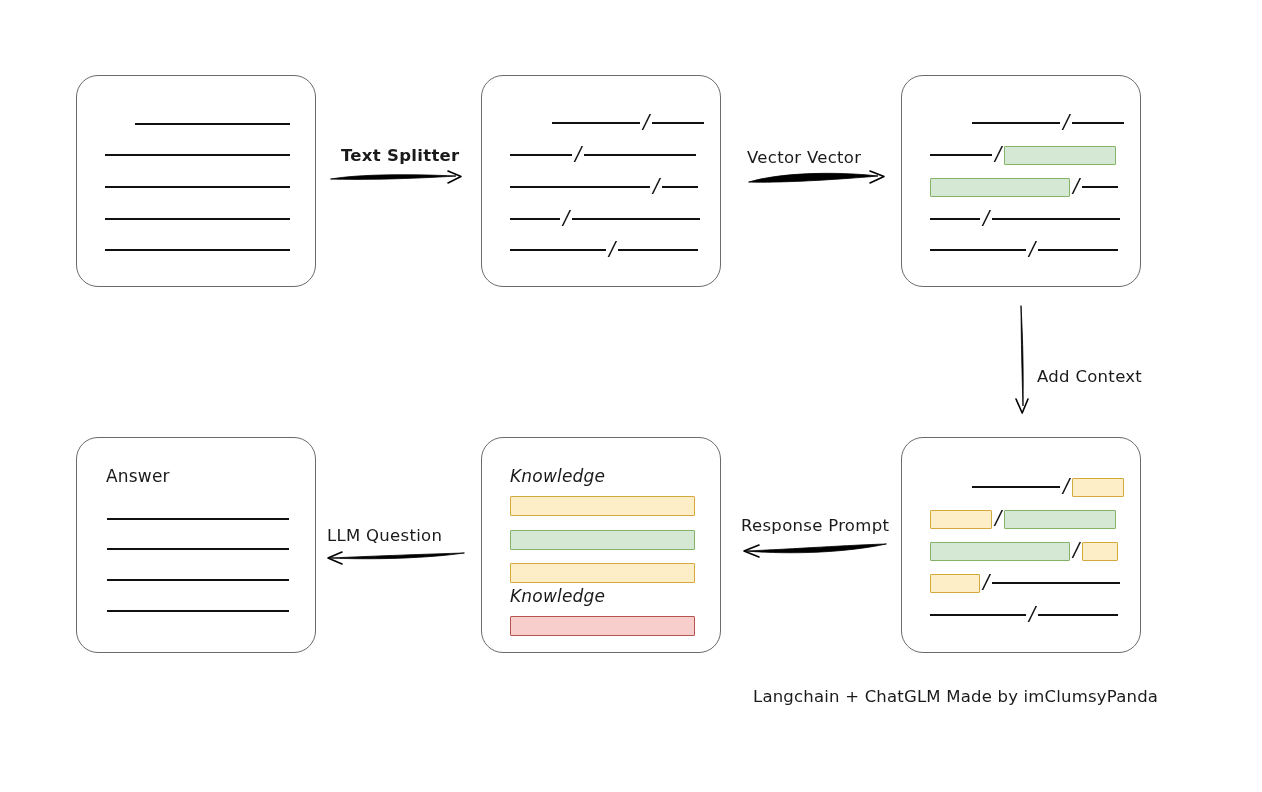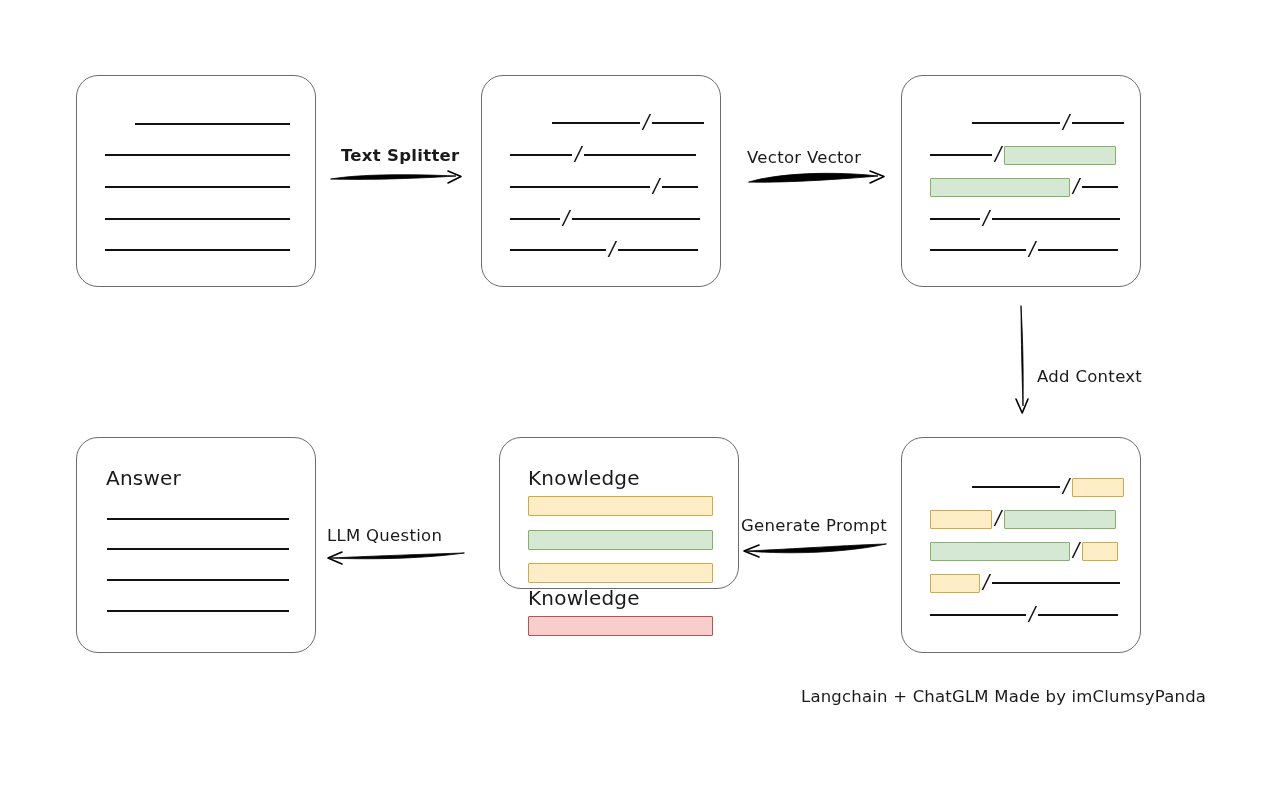--- a/index.html
+++ b/index.html
@@ -81,21 +81,21 @@
   .plain-line {
     position: absolute;
     height: 0;
     border-bottom: 2.2px solid #111111;
   }
 
   
   .box-label {
     position: absolute;
     font-family: "DejaVu Sans", sans-serif;
-    font-size: 20px;
+    font-size: 17px;
     color: #1a1a1a;
     white-space: nowrap;
     letter-spacing: 0.2px;
   }
   .edge-label {
     position: absolute;
     font-family: "DejaVu Sans", sans-serif;
     font-size: 16.5px;
     color: #1a1a1a;
     white-space: nowrap;
@@ -224,30 +224,30 @@
     <div class="plain-line" style="left:30px; top:141px; width:182px;"></div>
     <div class="plain-line" style="left:30px; top:172px; width:182px;"></div>
   </div>
 
   <div class="edge-label" style="left:327px; top:526px;">LLM Question</div>
   <svg class="arrow-svg" style="left:320px; top:548px;" width="145" height="22" viewBox="0 0 145 22">
     <path class="fillbody" d="M144,5 C110,10 55,12 10,10 C55,8 110,6 144,5 Z"></path>
     <path d="M22,4 L8,10 L22,16"></path>
   </svg>
 
-  <div class="doc-box" style="left:499px; top:437px; width:240px; height:152px;">
+  <div class="doc-box" style="left:481px; top:437px; width:240px; height:216px;font-style:italic;">
     <div class="box-label" style="left:28px; top:28px;">Knowledge</div>
     <div class="bar yellow" style="left:28px; top:58px; width:185px;"></div>
     <div class="bar green" style="left:28px; top:92px; width:185px;"></div>
     <div class="bar yellow" style="left:28px; top:125px; width:185px;"></div>
     <div class="box-label" style="left:28px; top:148px;">Knowledge</div>
     <div class="bar red" style="left:28px; top:178px; width:185px;"></div>
   </div>
 
-  <div class="edge-label" style="left:741px; top:516px;">Generate Prompt</div>
+  <div class="edge-label" style="left:741px; top:516px;">Response Prompt</div>
   <svg class="arrow-svg" style="left:738px; top:540px;" width="150" height="22" viewBox="0 0 150 22">
     <path class="fillbody" d="M148,4 C112,12 56,15 8,11 C56,9 112,5 148,4 Z"></path>
     <path d="M21,5 L6,11 L21,17"></path>
   </svg>
 
   <div class="doc-box" style="left:901px; top:437px; width:240px; height:216px;">
     <div class="line-row" style="top:38px; padding-left:28px;">
       <span class="spacer" style="width:42px;"></span>
       <span class="seg" style="width:88px;"></span>
       <span class="slash">/</span>
@@ -268,15 +268,15 @@
       <span class="slash">/</span>
       <span class="seg" style="width:128px;"></span>
     </div>
     <div class="line-row" style="top:166px; padding-left:28px;">
       <span class="seg" style="width:96px;"></span>
       <span class="slash">/</span>
       <span class="seg" style="width:80px;"></span>
     </div>
   </div>
 
-  <div class="caption" style="left:801px; top:687px;text-align:center;">Langchain + ChatGLM Made by imClumsyPanda</div>
+  <div class="caption" style="left:753px; top:687px;text-align:center;">Langchain + ChatGLM Made by imClumsyPanda</div>
 
 </div>
 
 </body></html>

